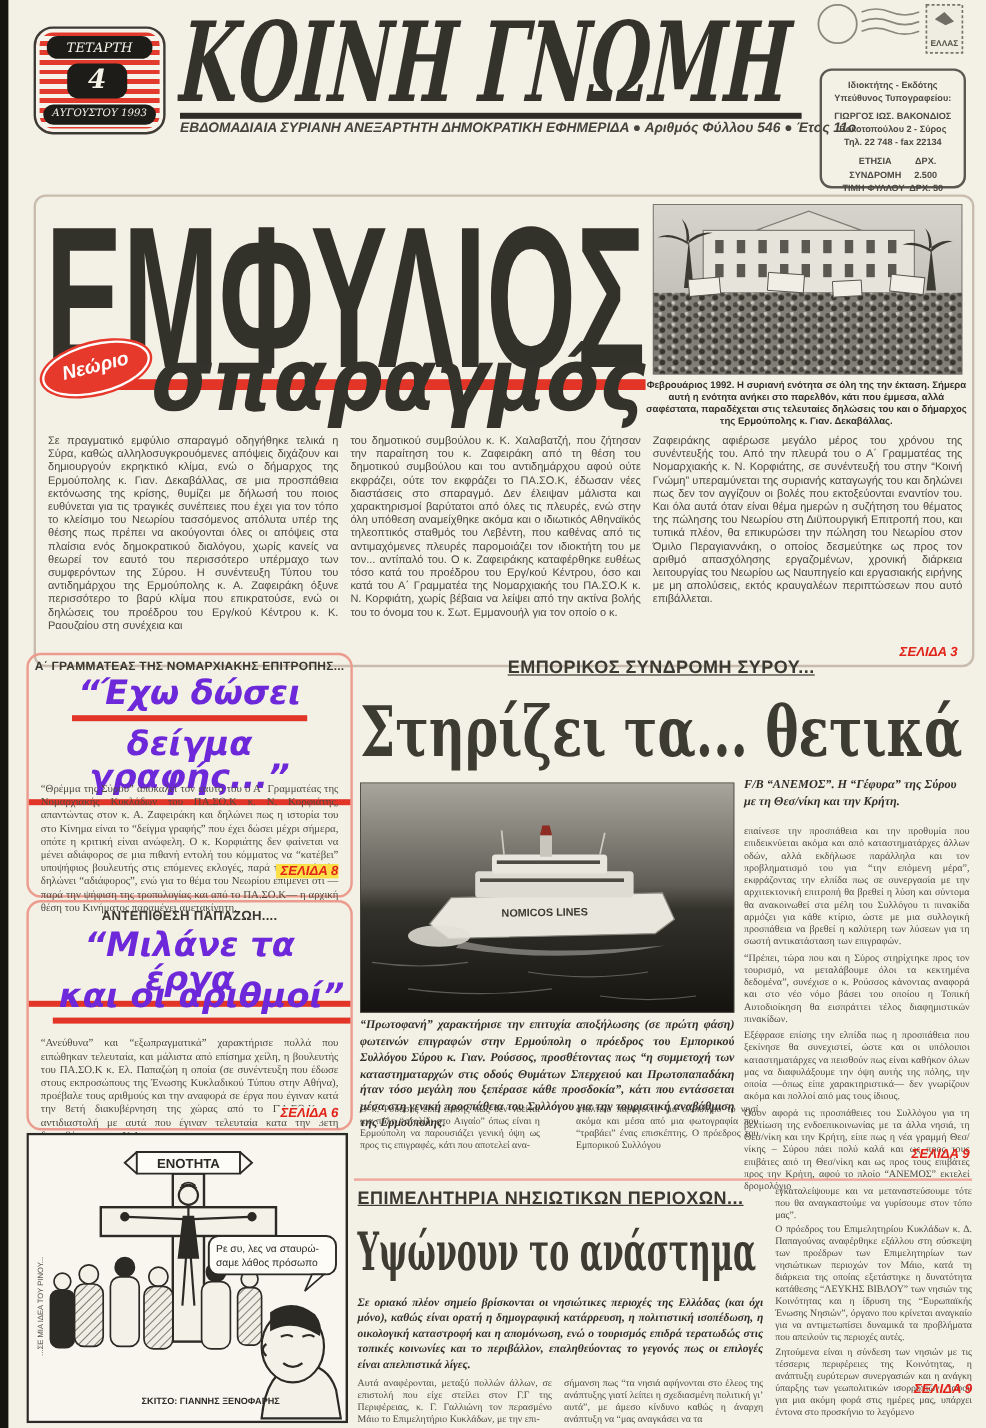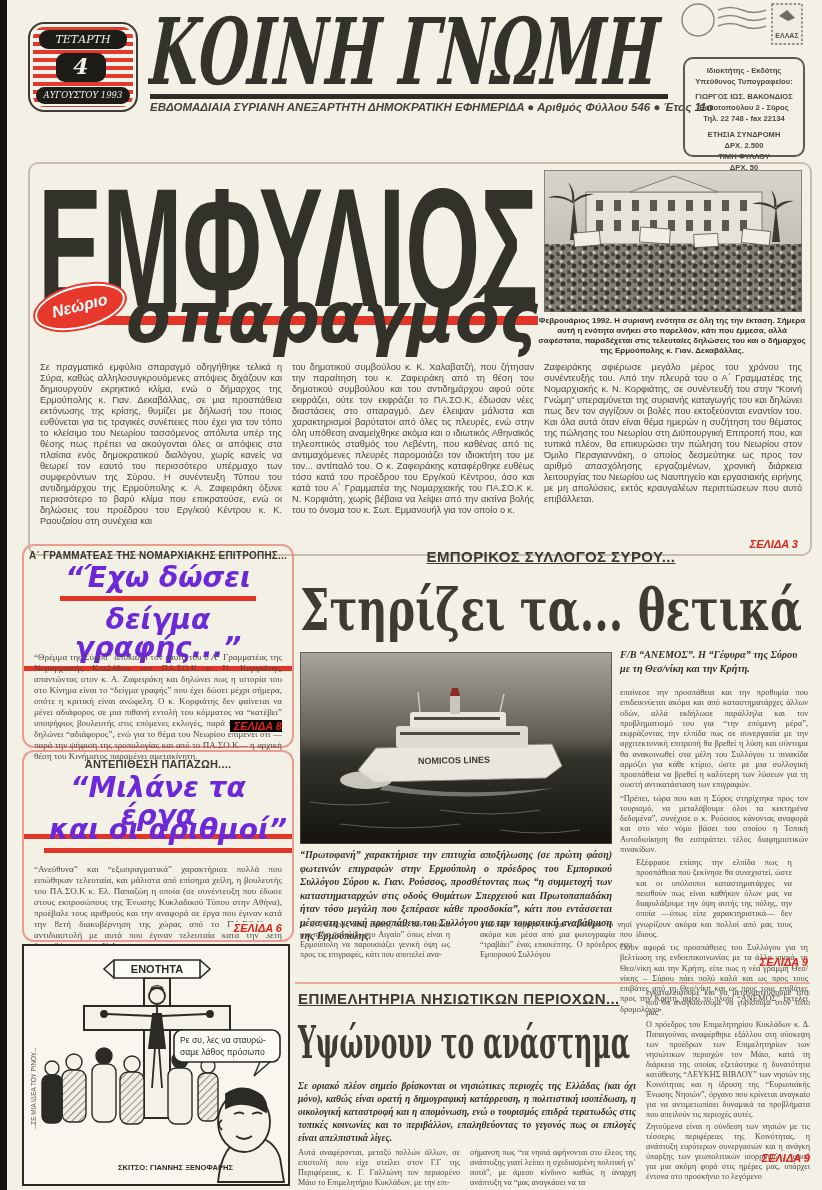--- a/index.html
+++ b/index.html
@@ -10,21 +10,21 @@
   
   .datebox{left:28px;top:22px;width:106px;height:86px;border:2px solid #3c3b36;border-radius:16px;
     background:repeating-linear-gradient(0deg,#e23a2c 0 4px,#f6f3ea 4px 8px);box-shadow:0 0 0 3px #f6f3ea inset;}
   .pill{position:absolute;background:#1d1c18;border-radius:9px;color:#f5f2e8;text-align:center;
     font-family:"DejaVu Serif",serif;font-style:italic;}
   
   .subtitle{left:150px;top:101px;width:525px;font-size:11.5px;font-weight:bold;font-style:italic;color:#45443c;white-space:nowrap;}
   .mastrule{left:150px;top:94px;width:518px;height:5px;background:#2d2c26;}
   .pubbox{left:683px;top:57px;width:122px;height:100px;border:2px solid #5a5952;border-radius:10px;
     font-size:7.6px;font-weight:bold;color:#4a4942;text-align:center;padding-top:6px;box-sizing:border-box;line-height:1.45;}
-  .pubrow{display:flex;justify-content:space-between;padding:0 17px;flex-direction:column;}
+  .pubrow{display:flex;justify-content:space-between;padding:0 17px;}
   
   .leadbox{left:28px;top:162px;width:780px;height:390px;border:2px solid #c9bcae;border-radius:10px;}
   .badge{left:30px;top:268px;width:88px;height:38px;background:#e6392b;border:2px solid #fff;
     box-shadow:0 0 0 2px #e6392b;border-radius:50%;color:#fff;font-style:italic;font-weight:bold;font-size:16px;
     text-align:center;line-height:36px;transform:rotate(-14deg);}
   .col{font-size:9.2px;line-height:1.2;text-align:justify;color:#4a4840;}
   .pageref{color:#e2231a;font-weight:bold;font-style:italic;font-size:11px;text-align:right;}
   
   .pinkbox{border:2px solid #ec9c8e;border-radius:12px;}
   .kicker-sm{font-weight:bold;font-size:10px;letter-spacing:.2px;text-align:center;color:#3a3931;}
@@ -155,21 +155,21 @@
 
   <div class="abs pinkbox" style="left:22px;top:544px;width:268px;height:200px;">
     <div class="abs kicker-sm" style="left:4px;right:4px;top:4px;">Α΄ ΓΡΑΜΜΑΤΕΑΣ ΤΗΣ ΝΟΜΑΡΧΙΑΚΗΣ ΕΠΙΤΡΟΠΗΣ...</div>
     <div class="abs qhead" style="left:0;right:0;top:18px;">
       <span>“Έχω δώσει</span>
     </div>
     <div class="abs qhead" style="left:0;right:0;top:60px;">
       <span>δείγμα γραφής...”</span>
     </div>
     <div class="abs serifbody" style="left:10px;right:10px;top:106px;height:88px;">“Θρέμμα της Σύρου” αποκαλεί τον εαυτό του ο Α΄ Γραμματέας της Νομαρχιακής Κυκλάδων του ΠΑ.ΣΟ.Κ κ. Ν. Κορφιάτης, απαντώντας στον κ. Α. Ζαφειράκη και δηλώνει πως η ιστορία του στο Κίνημα είναι το “δείγμα γραφής” που έχει δώσει μέχρι σήμερα, οπότε η κριτική είναι ανώφελη. Ο κ. Κορφιάτης δεν φαίνεται να μένει αδιάφορος σε μια πιθανή εντολή του κόμματος να “κατέβει” υποψήφιος βουλευτής στις επόμενες εκλογές, παρά το γεγονός ότι δηλώνει “αδιάφορος”, ενώ για το θέμα του Νεωρίου επιμένει ότι —παρά την ψήφιση της τροπολογίας και από το ΠΑ.ΣΟ.Κ— η αρχική θέση του Κινήματος παραμένει αμετακίνητη.</div>
-    <div class="abs pageref" style="right:10px;bottom:14px;background:#000000;padding-left:4px;">ΣΕΛΙΔΑ 8</div>
+    <div class="abs pageref" style="right:10px;bottom:14px;background:#fde047;padding-left:4px;">ΣΕΛΙΔΑ 8</div>
   </div>
 
   <div class="abs pinkbox" style="left:22px;top:750px;width:268px;height:188px;">
     <div class="abs kicker-sm" style="left:4px;right:4px;top:6px;font-size:11px;">ΑΝΤΕΠΙΘΕΣΗ ΠΑΠΑΖΩΗ....</div>
     <div class="abs qhead" style="left:0;right:0;top:22px;">
       <span>“Μιλάνε τα έργα</span>
     </div>
     <div class="abs qhead" style="left:0;right:0;top:64px;margin-left:20px;">
       <span>και οι αριθμοί”</span>
     </div>
@@ -233,21 +233,21 @@
     <g>
       <rect x="152" y="86" width="106" height="32" rx="8" fill="#fdfcf6" stroke="#2b2a25" stroke-width="1.6"></rect>
       <path d="M238 118 l-6 14 l16 -14 z" fill="#fdfcf6" stroke="#2b2a25" stroke-width="1.4"></path>
       <text x="158" y="99" font-size="8.6" fill="#2b2a25">Ρε συ, λες να σταυρώ-</text>
       <text x="158" y="111" font-size="8.6" fill="#2b2a25">σαμε λάθος πρόσωπο</text>
     </g>
     <text x="14" y="186" font-size="6.4" fill="#55534b" transform="rotate(-90 14 186)">...ΣΕ ΜΙΑ ΙΔΕΑ ΤΟΥ ΡΙΝΟΥ...</text>
     <text x="96" y="226" font-size="7.6" font-weight="bold" fill="#2b2a25">ΣΚΙΤΣΟ: ΓΙΑΝΝΗΣ ΞΕΝΟΦΑΡΗΣ</text>
   </svg>
 
-  <div class="abs kicker-big" style="left:295px;top:548px;width:512px;text-align:center;">ΕΜΠΟΡΙΚΟΣ ΣΥΛΛΟΓΟΣ ΣΥΡΟΥ...</div>
+  <div class="abs kicker-big" style="left:295px;top:548px;width:512px;text-align:center;">ΕΜΠΟΡΙΚΟΣ ΣΥΝΔΡΟΜΗ ΣΥΡΟΥ...</div>
 
   <svg class="abs" style="left:296px;top:570px;" width="514" height="76">
     <text x="4" y="60" font-family="DejaVu Serif, serif" font-weight="bold" font-size="58" fill="#3d3c33" textLength="502" lengthAdjust="spacingAndGlyphs">Στηρίζει τα... θετικά</text>
   </svg>
 
   <svg class="abs" style="left:300px;top:652px;" width="312" height="192">
     <defs>
       <linearGradient id="seasky" x1="0" y1="0" x2="0" y2="1">
         <stop offset="0" stop-color="#a9a79d"></stop>
           <stop offset="0.45" stop-color="#5e5c54"></stop>
@@ -278,21 +278,21 @@
       <path d="M10 150 q40 6 80 0 M140 158 q50 8 100 0 M40 172 q60 8 120 0 M200 178 q40 6 80 0" fill="none"></path>
     </g>
     <rect width="312" height="192" fill="none" stroke="#4a4840" stroke-width="1.5"></rect>
   </svg>
 
   <div class="abs boldlead" style="left:620px;top:648px;width:188px;font-size:10.2px;text-align:left;">F/B “ΑΝΕΜΟΣ”. Η “Γέφυρα” της Σύρου με τη Θεσ/νίκη και την Κρήτη.</div>
 
   <div class="abs" style="left:620px;top:688px;width:188px;height:266px;">
     <p class="serifbody" style="margin:0 0 3px;font-size:8.4px;">επαίνεσε την προσπάθεια και την προθυμία που επιδεικνύεται ακόμα και από καταστηματάρχες άλλων οδών, αλλά εκδήλωσε παράλληλα και τον προβληματισμό του για “την επόμενη μέρα”, εκφράζοντας την ελπίδα πως σε συνεργασία με την αρχιτεκτονική επιτροπή θα βρεθεί η λύση και σύντομα θα ανακοινωθεί στα μέλη του Συλλόγου τι πινακίδα αρμόζει για κάθε κτίριο, ώστε με μια συλλογική προσπάθεια να βρεθεί η καλύτερη των λύσεων για τη σωστή αντικατάσταση των επιγραφών.</p>
     <p class="serifbody" style="margin:0 0 3px;font-size:8.4px;">“Πρέπει, τώρα που και η Σύρος στηρίχτηκε προς τον τουρισμό, να μεταλάβουμε όλοι τα κεκτημένα δεδομένα”, συνέχισε ο κ. Ρούσσος κάνοντας αναφορά και στο νέο νόμο βάσει του οποίου η Τοπική Αυτοδιοίκηση θα εισπράττει τέλος διαφημιστικών πινακίδων.</p>
-    <p class="serifbody" style="margin:0 16px 3px;font-size:8.4px;">Εξέφρασε επίσης την ελπίδα πως η προσπάθεια που ξεκίνησε θα συνεχιστεί, ώστε και οι υπόλοιποι καταστηματάρχες να πεισθούν πως είναι καθήκον όλων μας να διαφυλάξουμε την όψη αυτής της πόλης, την οποία —όπως είπε χαρακτηριστικά— δεν γνωρίζουν ακόμα και πολλοί από μας τους ίδιους.</p>
+    <p class="serifbody" style="margin:0 0 3px;font-size:8.4px;">Εξέφρασε επίσης την ελπίδα πως η προσπάθεια που ξεκίνησε θα συνεχιστεί, ώστε και οι υπόλοιποι καταστηματάρχες να πεισθούν πως είναι καθήκον όλων μας να διαφυλάξουμε την όψη αυτής της πόλης, την οποία —όπως είπε χαρακτηριστικά— δεν γνωρίζουν ακόμα και πολλοί από μας τους ίδιους.</p>
     <p class="serifbody" style="margin:0;font-size:8.4px;">Όσον αφορά τις προσπάθειες του Συλλόγου για τη βελτίωση της ενδοεπικοινωνίας με τα άλλα νησιά, τη Θεσ/νίκη και την Κρήτη, είπε πως η νέα γραμμή Θεσ/νίκης – Σύρου πάει πολύ καλά και ως προς τους επιβάτες από τη Θεσ/νίκη και ως προς τους επιβάτες προς την Κρήτη, αφού το πλοίο “ΑΝΕΜΟΣ” εκτελεί δρομολόγιο</p>
   </div>
   <div class="abs pageref" style="left:688px;top:956px;width:120px;">ΣΕΛΙΔΑ 9</div>
 
   <div class="abs boldlead" style="left:300px;top:848px;width:312px;">“Πρωτοφανή” χαρακτήρισε την επιτυχία αποξήλωσης (σε πρώτη φάση) φωτεινών επιγραφών στην Ερμούπολη ο πρόεδρος του Εμπορικού Συλλόγου Σύρου κ. Γιαν. Ρούσσος, προσθέτοντας πως “η συμμετοχή των καταστηματαρχών στις οδούς Θυμάτων Σπερχειού και Πρωτοπαπαδάκη ήταν τόσο μεγάλη που ξεπέρασε κάθε προσδοκία”, κάτι που εντάσσεται μέσα στη γενική προσπάθεια του Συλλόγου για την τουριστική αναβάθμιση της Ερμούπολης.</div>
   <div class="abs serifbody" style="left:300px;top:920px;width:150px;height:58px;font-size:8.2px;">Ο κ. Ρούσσος είπε επίσης πως δεν νοείται μια πόλη “στολίδι στο Αιγαίο” όπως είναι η Ερμούπολη να παρουσιάζει γενική όψη ως προς τις επιγραφές, κάτι που αποτελεί ανα-</div>
   <div class="abs serifbody" style="left:480px;top:920px;width:152px;height:58px;font-size:8.2px;">σταλτικό παράγοντα για ολόκληρο το νησί ακόμα και μέσα από μια φωτογραφία που “τραβάει” ένας επισκέπτης. Ο πρόεδρος του Εμπορικού Συλλόγου</div>
 
   <div class="abs pinkrule" style="left:295px;top:982px;width:515px;"></div>
 

